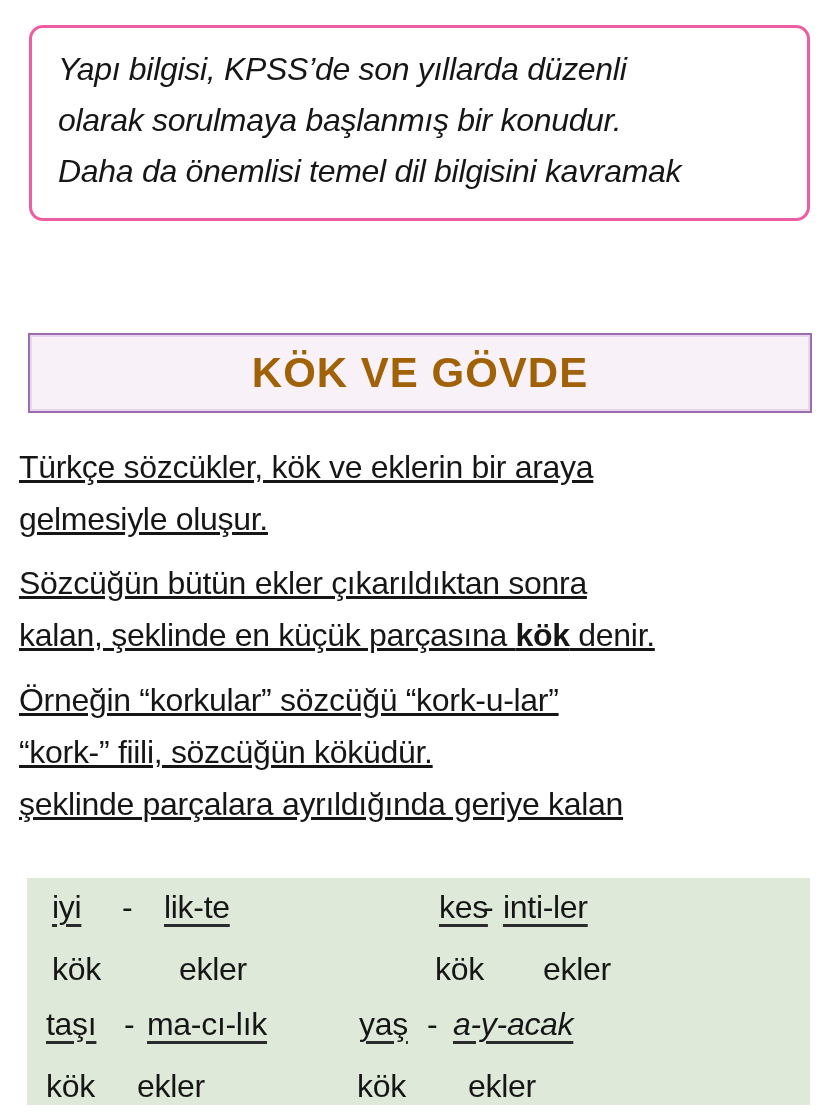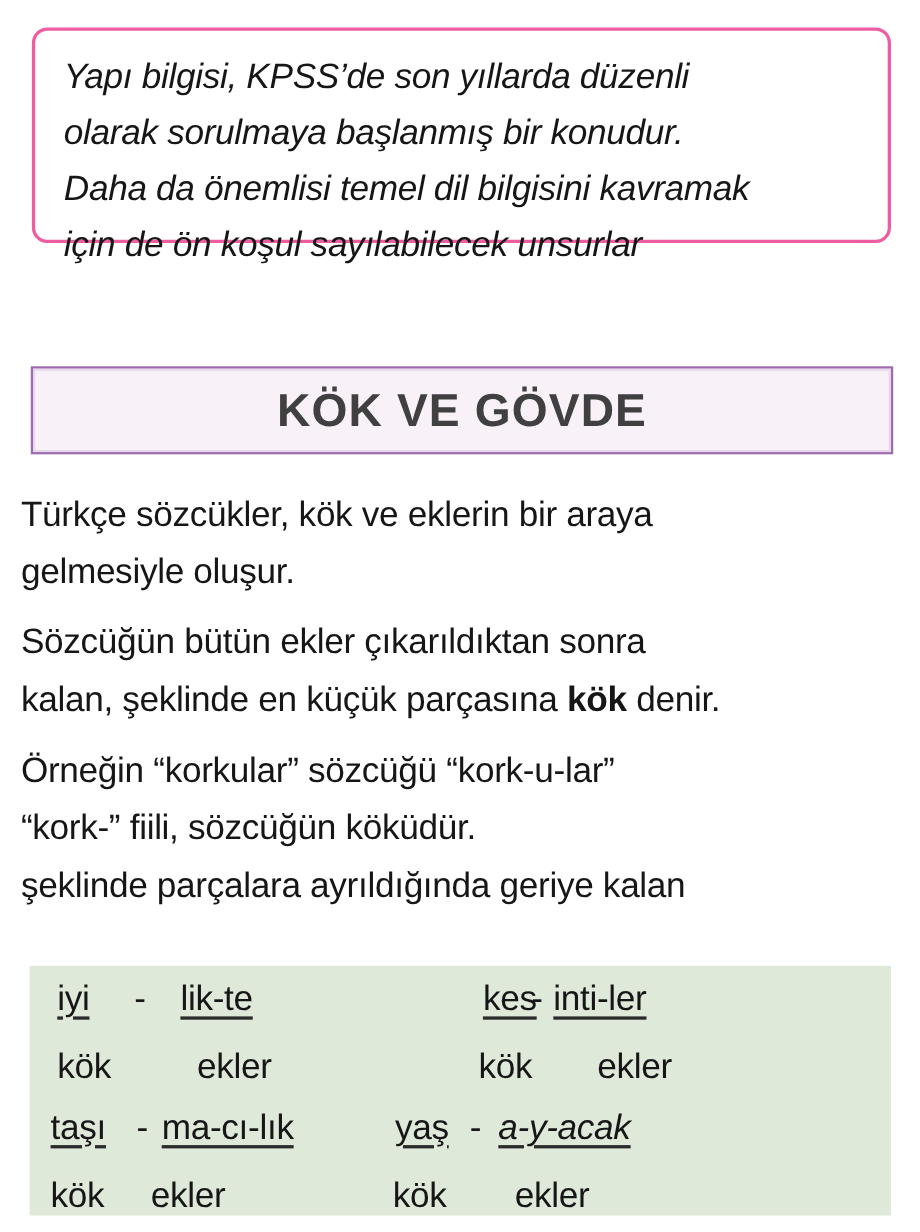--- a/index.html
+++ b/index.html
@@ -30,31 +30,32 @@
   .header-box{
     position:absolute;left:28px;top:333px;
     width:784px;height:80px;
     box-sizing:border-box;
     border:2px solid #9c6cae;
     box-shadow:inset 0 0 0 2px #e7d6ec;
     background:#f8f2f8;
     display:flex;align-items:center;justify-content:center;
   }
   .header-title{
-    color:#404040;
+    color:#a16207;
     font-size:42px;
     font-weight:bold;
     letter-spacing:1px;
   }
 
   
   .para{
     position:absolute;left:19px;width:800px;
     font-size:32px;line-height:52px;
     letter-spacing:-0.3px;
+    text-decoration:underline;
   }
   .para.p1{top:441px;}
   .para.p2{top:557px;}
   .para.p3{top:674px;}
   .bold{font-weight:bold;}
 
   
   .example-box{
     position:absolute;left:27px;top:878px;
     width:783px;height:227px;
@@ -91,21 +92,20 @@
 </style>
 </head>
 <body>
 
 <div class="page">
 
   <div class="intro-box">
     <div>Yapı bilgisi, KPSS’de son yıllarda düzenli</div>
     <div>olarak sorulmaya başlanmış bir konudur.</div>
     <div>Daha da önemlisi temel dil bilgisini kavramak</div>
-    <div>için de ön koşul sayılabilecek unsurlar</div>
   </div>
 
   <div class="header-box">
     <span class="header-title">KÖK VE GÖVDE</span>
   </div>
 
   <div class="para p1">
     <div>Türkçe sözcükler, kök ve eklerin bir araya</div>
     <div>gelmesiyle oluşur.</div>
   </div>

